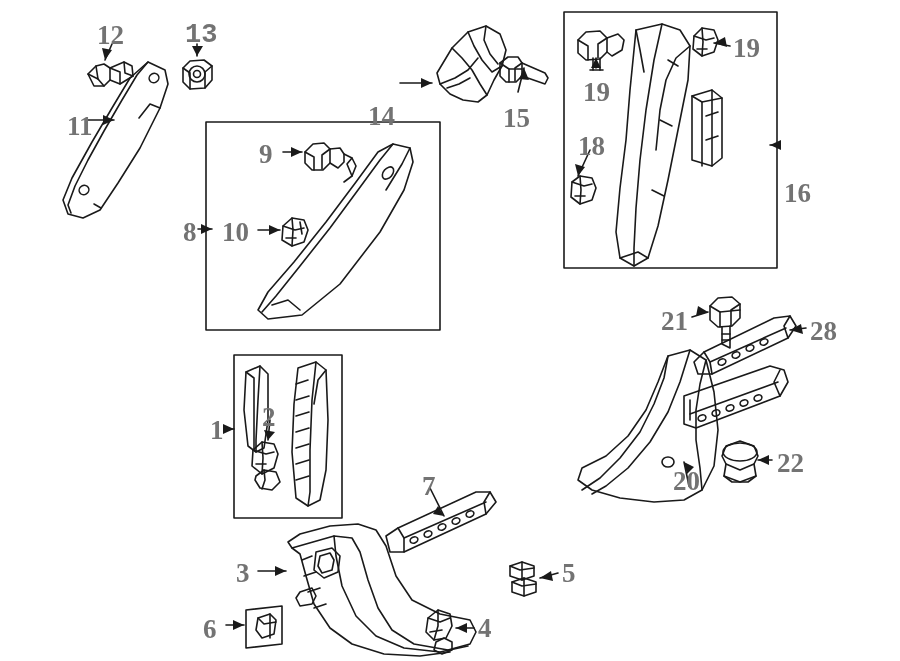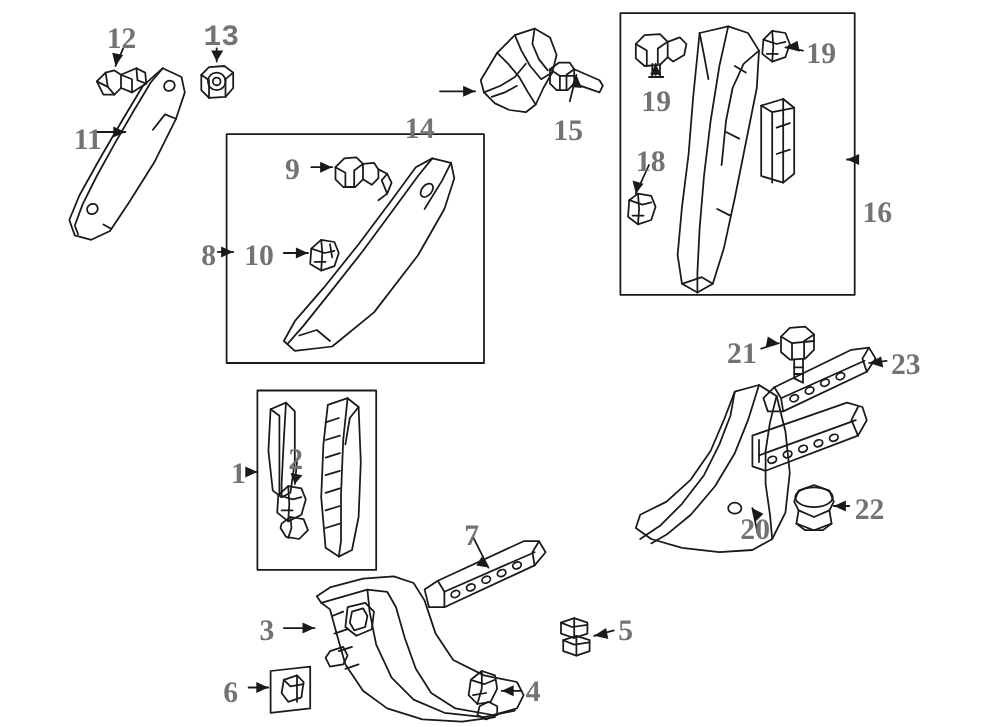--- a/index.html
+++ b/index.html
@@ -381,15 +381,15 @@
   <div class="callout" style="left:185px; top:22px;font-family:Liberation Mono, monospace;">13</div>
   <div class="callout" style="left:368px; top:73px;margin-top:30px;">14</div>
   <div class="callout" style="left:503px; top:105px;">15</div>
   <div class="callout" style="left:784px; top:135px;margin-top:45px;">16</div>
   <div class="callout" style="left:583px; top:79px;">19</div>
   <div class="callout" style="left:578px; top:133px;">18</div>
   <div class="callout" style="left:733px; top:35px;">19</div>
   <div class="callout" style="left:673px; top:468px;">20</div>
   <div class="callout" style="left:661px; top:308px;">21</div>
   <div class="callout" style="left:777px; top:450px;">22</div>
-  <div class="callout" style="left:810px; top:318px;">23</div>
+  <div class="callout" style="left:810px; top:318px;">28</div>
 
 </div>
 
 </body></html>

